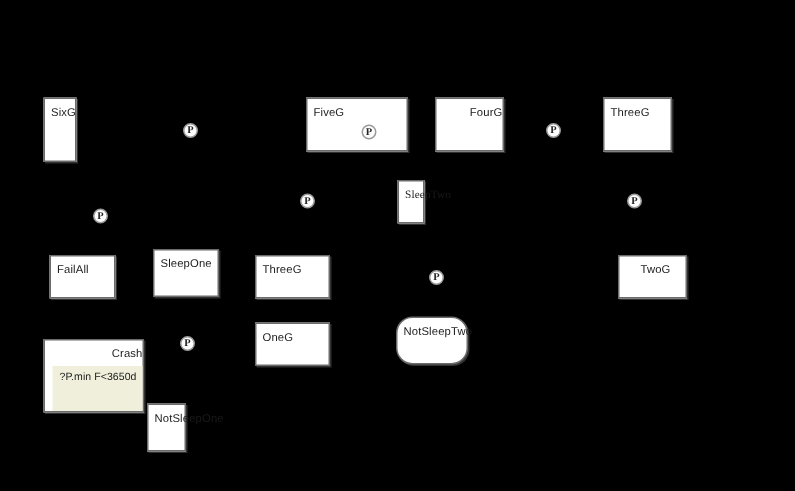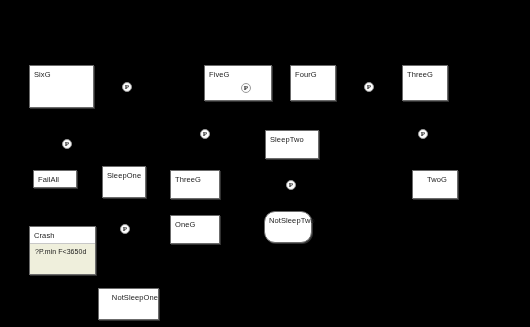--- a/index.html
+++ b/index.html
@@ -71,59 +71,59 @@
     color: #242424;
     font-weight: 700;
     transform: translateY(-0.2px);
   }
 </style>
 </head>
 <body>
 
 <div id="canvas">
   <div id="nodes-layer">
-      <div class="node" style="left: 29px; top: 65px; width: 65px; height: 43px;">
+      <div class="node" style="left: 29px; top: 65px; width: 22px; height: 43px;">
         <div class="node-label">SixG</div>
       </div>
       <div class="node" style="left: 170px; top: 65px; width: 68px; height: 36px; margin-left: 34px;">
         <div class="node-label">FiveG</div>
       </div>
-      <div class="node" style="left: 290px; top: 65px; width: 46px; height: 36px;">
+      <div class="node" style="left: 290px; top: 65px; width: 46px; height: 36px; text-align: right;">
         <div class="node-label">FourG</div>
       </div>
       <div class="node" style="left: 402px; top: 65px; width: 46px; height: 36px;">
         <div class="node-label">ThreeG</div>
       </div>
       <div class="node" style="left: 102px; top: 126px; width: 44px; height: 32px; margin-top: 40px;">
         <div class="node-label">SleepOne</div>
       </div>
-      <div class="node" style="left: 265px; top: 130px; width: 54px; height: 29px;">
+      <div class="node" style="left: 265px; top: 120px; width: 18px; height: 29px; font-family: Liberation Serif, serif;">
         <div class="node-label">SleepTwo</div>
       </div>
-      <div class="node" style="left: 33px; top: 170px; width: 44px; height: 18px;">
+      <div class="node" style="left: 33px; top: 170px; width: 44px; height: 29px;">
         <div class="node-label">FailAll</div>
       </div>
       <div class="node" style="left: 170px; top: 170px; width: 50px; height: 29px;">
         <div class="node-label">ThreeG</div>
       </div>
       <div class="node" style="left: 412px; top: 170px; width: 46px; height: 29px; align-items: center;">
         <div class="node-label">TwoG</div>
       </div>
       <div class="node" style="left: 170px; top: 215px; width: 50px; height: 29px;">
         <div class="node-label">OneG</div>
       </div>
       <div class="node" style="left: 264px; top: 211px; width: 48px; height: 32px; border-radius: 11px;">
         <div class="node-label">NotSleepTwo</div>
       </div>
-      <div class="node" style="left: 29px; top: 226px; width: 67px; height: 49px;">
+      <div class="node" style="left: 29px; top: 226px; width: 67px; height: 49px; align-items: flex-end;">
         <div class="node-label">Crash</div>
         <div class="node-divider"></div>
         <div class="node-attr">?P.min F&lt;3650d</div>
       </div>
-      <div class="node" style="left: 98px; top: 288px; width: 61px; height: 32px; text-align: right;">
+      <div class="node" style="left: 98px; top: 269px; width: 26px; height: 32px;">
         <div class="node-label">NotSleepOne</div>
       </div>
     </div>
   <div id="markers-layer">
       <div class="pmark" style="left: 122px; top: 82px;">
         <span>P</span>
       </div>
       <div class="pmark" style="left: 241px; top: 83px;">
         <span>P</span>
       </div>

